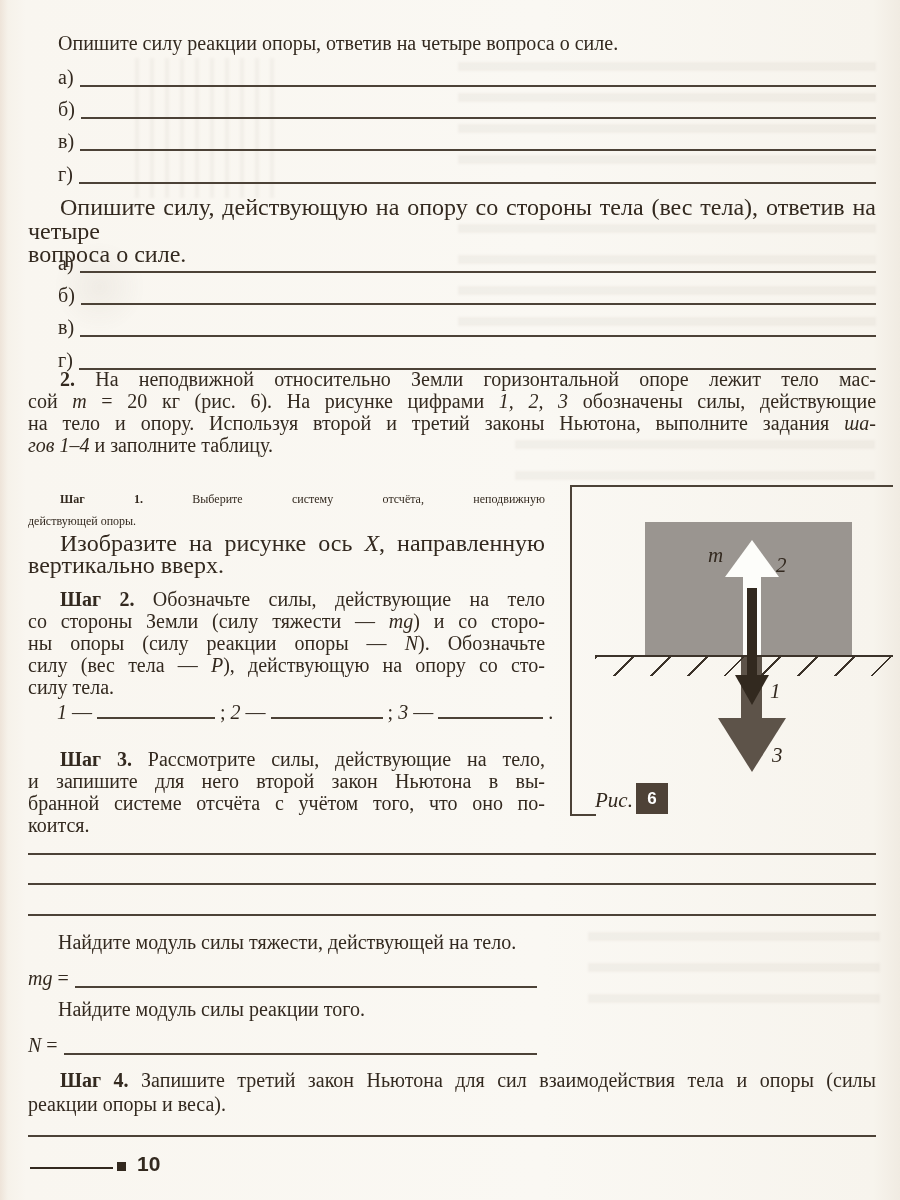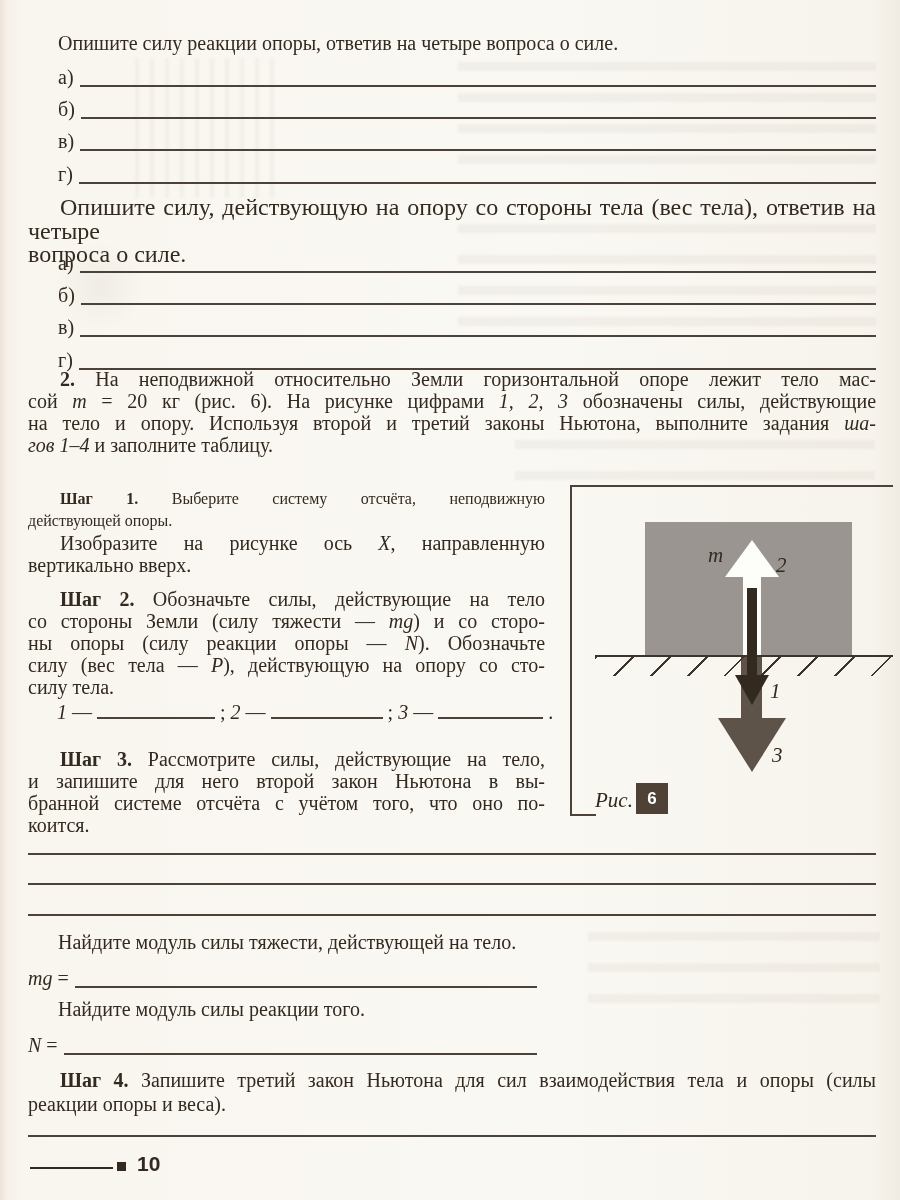--- a/index.html
+++ b/index.html
@@ -104,25 +104,25 @@
     <span class="fill"></span>
   </div>
 
   <div class="abs" style="left:28px;top:368px;width:848px;font-size:20px;line-height:22px;">
     <div class="jline ind"><span class="bd">2.</span><span> На неподвижной относительно Земли горизонтальной опоре лежит тело мас-</span></div>
     <div class="jline"><span>сой </span><span class="it">m</span><span> = 20 кг (рис. 6). На рисунке цифрами </span><span class="it">1, 2, 3</span><span> обозначены силы, действующие</span></div>
     <div class="jline"><span>на тело и опору. Используя второй и третий законы Ньютона, выполните задания </span><span class="it">ша-</span></div>
     <div><span class="it">гов 1–4</span><span> и заполните таблицу.</span></div>
   </div>
 
-  <div class="abs" style="left:28px;top:488px;width:517px;font-size:16px;line-height:22px;">
+  <div class="abs" style="left:28px;top:488px;width:517px;font-size:12px;line-height:22px;">
     <div class="jline ind"><span class="bd">Шаг 1.</span><span> Выберите систему отсчёта, неподвижную</span></div>
     <div><span>действующей опоры.</span></div>
   </div>
-  <div class="abs" style="left:28px;top:532px;width:517px;font-size:20px;line-height:22px;">
+  <div class="abs" style="left:28px;top:532px;width:517px;font-size:24px;line-height:22px;">
     <div class="jline ind"><span>Изобразите на рисунке ось </span><span class="it">X</span><span>, направленную</span></div>
     <div><span>вертикально вверх.</span></div>
   </div>
 
   <div class="abs" style="left:28px;top:588px;width:517px;font-size:20px;line-height:22px;">
     <div class="jline ind"><span class="bd">Шаг 2.</span><span> Обозначьте силы, действующие на тело</span></div>
     <div class="jline"><span>со стороны Земли (силу тяжести — </span><span class="it">mg</span><span>) и со сторо-</span></div>
     <div class="jline"><span>ны опоры (силу реакции опоры — </span><span class="it">N</span><span>). Обозначьте</span></div>
     <div class="jline"><span>силу (вес тела — </span><span class="it">P</span><span>), действующую на опору со сто-</span></div>
     <div><span>силу тела.</span></div>

